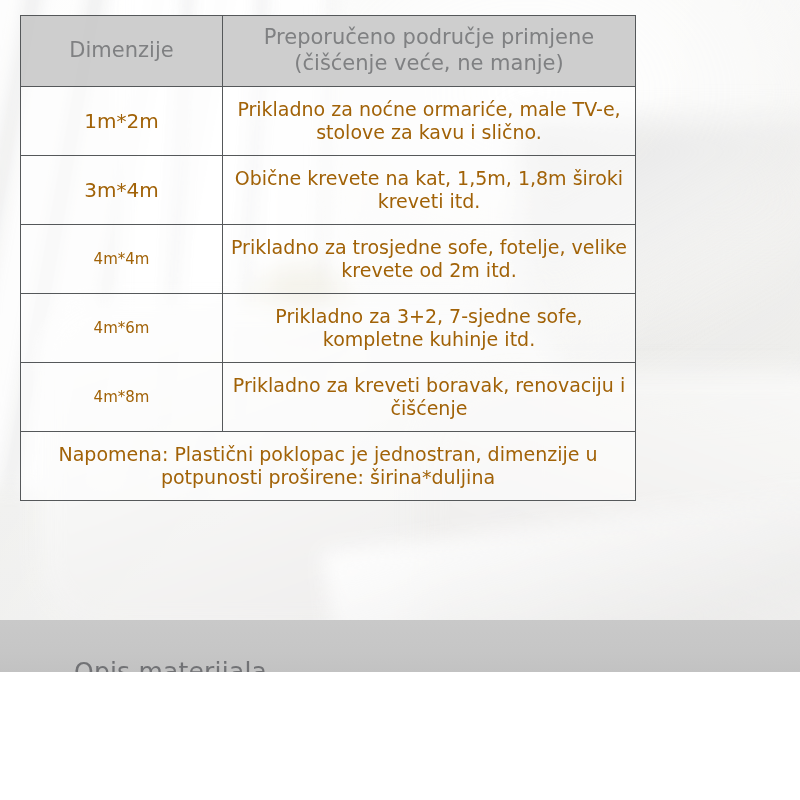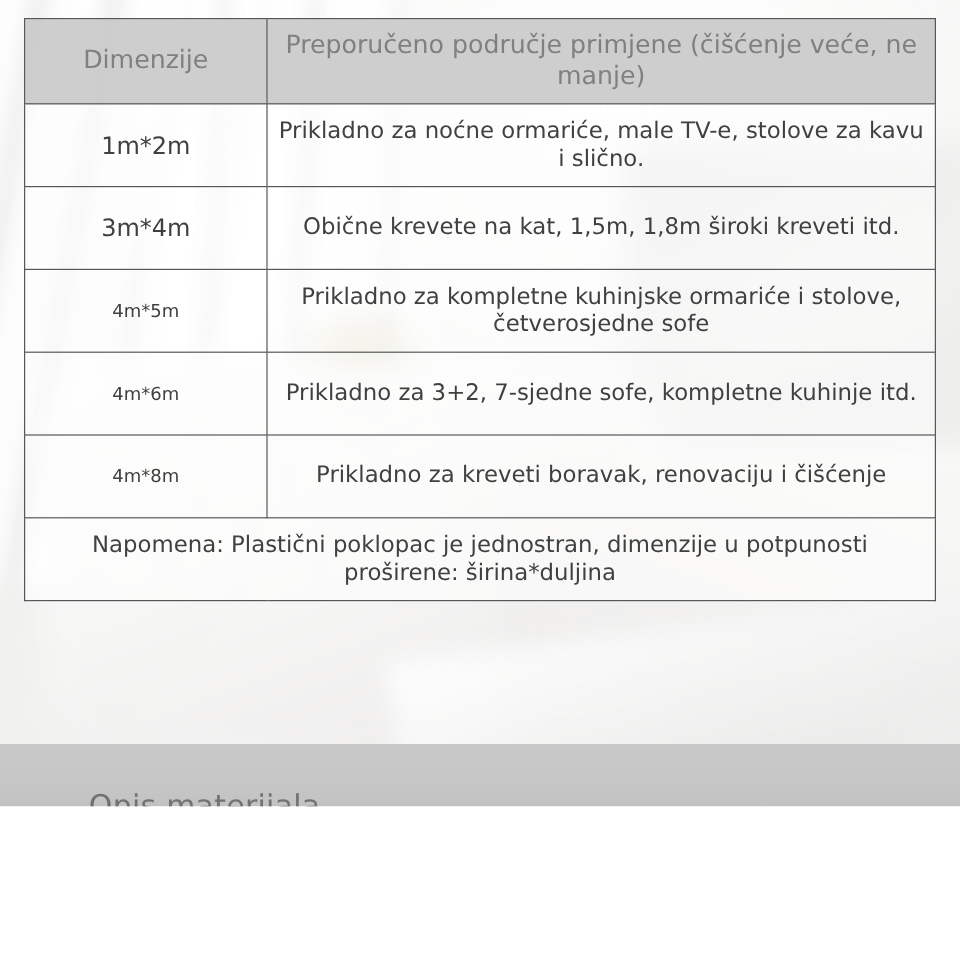--- a/index.html
+++ b/index.html
@@ -117,31 +117,31 @@
     background: linear-gradient(165deg, rgba(255,255,255,.95) 0%, rgba(235,235,234,.6) 70%, rgba(225,225,224,0) 100%);
     transform: rotate(-7deg);
     filter: blur(10px);
   }
 
   
   .spec-table {
     position: absolute;
     left: 20px;
     top: 15px;
-    width: 760px;
+    width: 616px;
     border-collapse: collapse;
     table-layout: fixed;
     background: rgba(255,255,255,0.32);
   }
   .spec-table td, .spec-table th {
     border: 1.6px solid #55585a;
     padding: 6px 8px;
     text-align: center;
     vertical-align: middle;
-    color: #404040;
+    color: #a16207;
     font-weight: normal;
     line-height: 1.22;
     background: rgba(255,255,255,0.30);
   }
   .spec-table thead th {
     background: rgba(199,199,199,0.88);
     color: #7f8082;
     font-size: 21px;
     height: 58px;
   }
@@ -213,22 +213,22 @@
     <tbody>
       <tr>
         <td class="dim-cell big">1m*2m</td>
         <td class="use-cell">Prikladno za noćne ormariće, male TV-e, stolove za kavu i slično.</td>
       </tr>
       <tr>
         <td class="dim-cell big">3m*4m</td>
         <td class="use-cell">Obične krevete na kat, 1,5m, 1,8m široki kreveti itd.</td>
       </tr>
       <tr>
-        <td class="dim-cell">4m*5m</td>
-        <td class="use-cell">Prikladno za kompletne kuhinjske ormariće i stolove, četverosjedne sofe</td>
+        <td class="dim-cell">4m*4m</td>
+        <td class="use-cell">Prikladno za trosjedne sofe, fotelje, velike krevete od 2m itd.</td>
       </tr>
       <tr>
         <td class="dim-cell">4m*6m</td>
         <td class="use-cell">Prikladno za 3+2, 7-sjedne sofe, kompletne kuhinje itd.</td>
       </tr>
       <tr>
         <td class="dim-cell">4m*8m</td>
         <td class="use-cell">Prikladno za kreveti boravak, renovaciju i čišćenje</td>
       </tr>
       <tr class="note-row">

